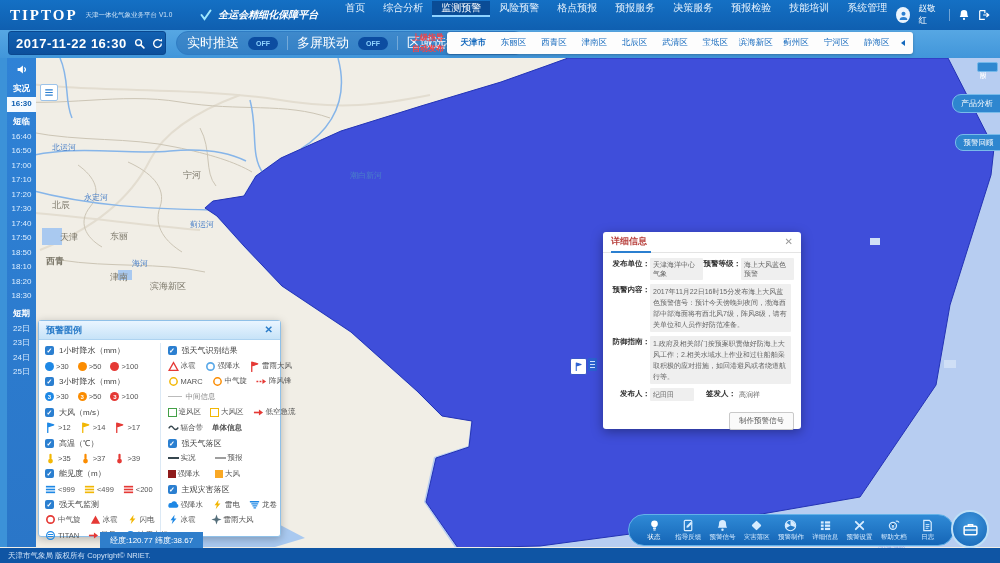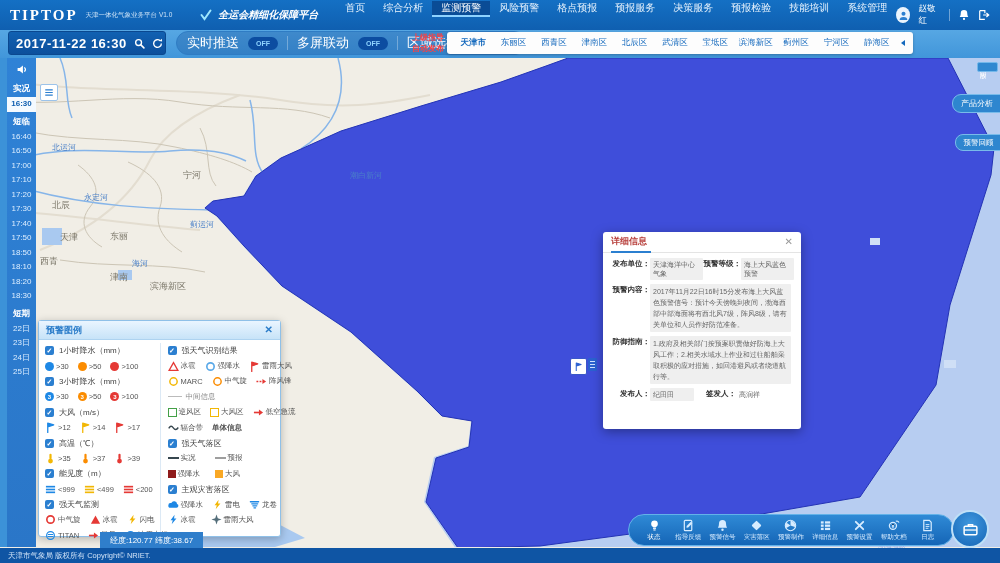--- a/index.html
+++ b/index.html
@@ -173,21 +173,21 @@
       <g fill="#cfdff6">
         <rect x="870" y="238" width="10" height="7"></rect>
         <rect x="944" y="360" width="12" height="8"></rect>
       </g>
     </svg>
 
     <span class="mlabel" style="left:183px;top:111px;">宁河</span>
     <span class="mlabel" style="left:52px;top:141px;">北辰</span>
     <span class="mlabel" style="left:60px;top:173px;">天津</span>
     <span class="mlabel" style="left:110px;top:172px;">东丽</span>
-    <span class="mlabel" style="left:40px;top:197px;">西青</span>
+    <span class="mlabel" style="left:46px;top:197px;font-weight:bold;">西青</span>
     <span class="mlabel" style="left:110px;top:213px;">津南</span>
     <span class="mlabel" style="left:150px;top:222px;">滨海新区</span>
 
     <span class="mlabel water" style="left:84px;top:134px;">永定河</span>
     <span class="mlabel water" style="left:190px;top:161px;">蓟运河</span>
     <span class="mlabel water" style="left:132px;top:200px;">海河</span>
     <span class="mlabel water" style="left:86px;top:267px;">北大港水库</span>
     <span class="mlabel water" style="left:350px;top:112px;">潮白新河</span>
     <span class="mlabel water" style="left:52px;top:84px;">北运河</span>
     <span class="mlabel sea" style="left:878px;top:483px;">渤海海峡</span>
@@ -736,20 +736,23 @@
         <span class="dg-lb">防御指南：</span>
         <span class="dg-block">1.政府及相关部门按预案职责做好防海上大风工作；2.相关水域水上作业和过往船舶采取积极的应对措施，如回港避风或者绕道航行等。</span>
       </div>
       <div class="dg-row">
         <span class="dg-lb">发布人：</span>
         <span class="dg-val" style="width:38px;">纪田田</span>
         <span class="dg-lb" style="width:42px;">签发人：</span>
         <span class="dg-val" style="background:none;">高润祥</span>
       </div>
     </div>
+    <div class="dg-btnrow">
+      <span class="dg-btn">制作预警信号</span>
+    </div>
   </div>
 
   <div class="dock">
     <div class="dock-item active">
       <span>
           <svg width="13" height="13" viewBox="0 0 14 14">
             <circle cx="7" cy="5.2" r="3.6" fill="currentColor"></circle>
             <rect x="5.4" y="9.2" width="3.2" height="1.4" fill="currentColor"></rect>
             <rect x="5.8" y="11.2" width="2.4" height="1.2" fill="currentColor"></rect>
           </svg>

